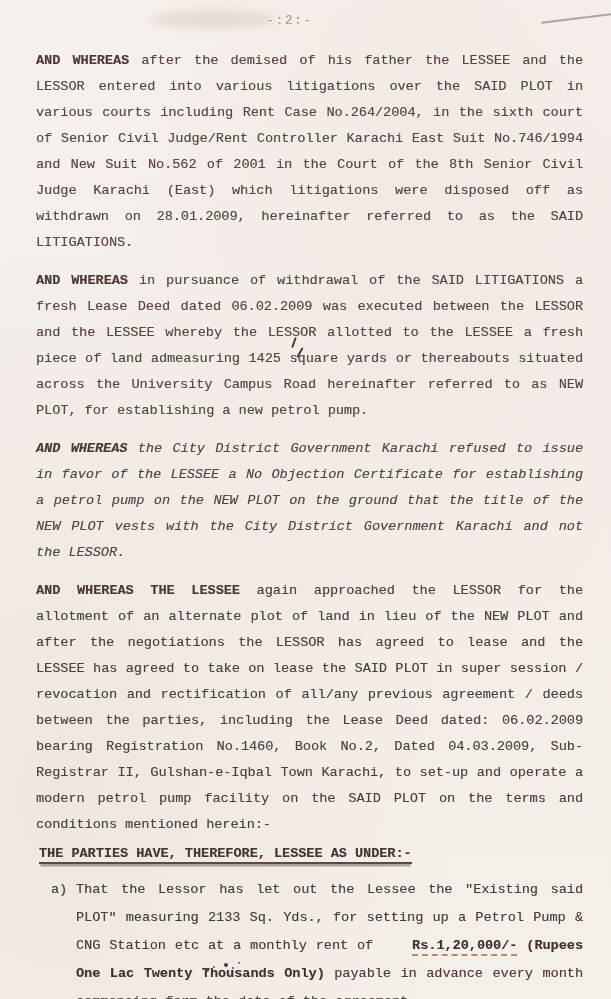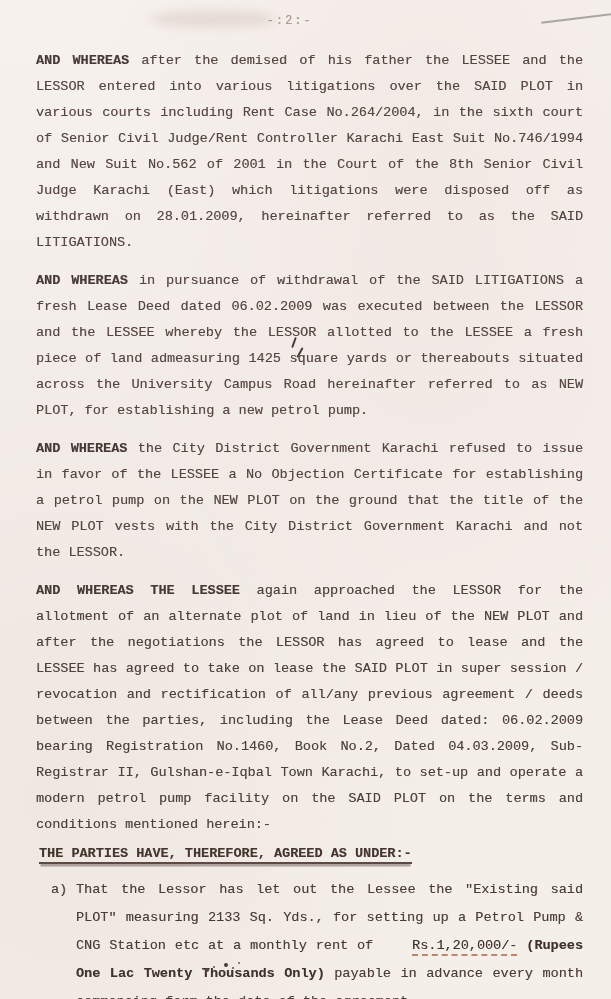--- a/index.html
+++ b/index.html
@@ -34,21 +34,21 @@
     height: 22px;
     margin-right: 40px;
   }
   p.para {
     margin: 12px 0 4px 0;
     text-align: justify;
     line-height: 26px;
   }
   .para .lead { font-weight: 700; color: #473a36; }
   .p2 { margin-left: 6px;  line-height: 26px; }
-  .p3 { margin-left: 11px; line-height: 25px; }
+  .p3 { margin-left: 11px; line-height: 25px; font-style: italic; }
   .p4 { margin-left: 21px; line-height: 23px; margin-bottom: 9px; color: #4e403c; }
   .heading {
     margin: 0 0 10px 3px;
     font-size: 13.5px;
     font-weight: 700;
     line-height: 24px;
     color: #44362f;
   }
   .heading .underline {
     border-bottom: 2px solid #5a4a42;
@@ -58,21 +58,21 @@
   .clause {
     display: flex;
     margin: 0 0 7px 15px;
     line-height: 28px;
     color: #4a3b37;
   }
   .clause-b { line-height: 26px; }
   .clause .marker { flex: none; width: 25px; }
   .clause .ctext { flex: 1; text-align: justify; }
   .rent-amount {
-    font-weight: 400;
+    font-weight: 700;
     color: #3f322e;
     border-bottom: 2px dashed #bd8470;
     padding-bottom: 1px;
     margin-left: 30px;
   }
   .rent-words { font-weight: 700; color: #3f322e; }
   
   .artifact-line {
     position: absolute;
     top: 17px;
@@ -138,21 +138,21 @@
   <div class="page-number">-:2:-</div>
 
   <p class="para p1"><span class="lead">AND WHEREAS</span><span> after the demised of his father the LESSEE and the LESSOR entered into various litigations over the SAID PLOT in various courts including Rent Case No.264/2004, in the sixth court of Senior Civil Judge/Rent Controller Karachi East Suit No.746/1994 and New Suit No.562 of 2001 in the Court of the 8th Senior Civil Judge Karachi (East) which litigations were disposed off as withdrawn on 28.01.2009, hereinafter referred to as the SAID LITIGATIONS.</span></p>
 
   <p class="para p2"><span class="lead">AND WHEREAS</span><span> in pursuance of withdrawal of the SAID LITIGATIONS a fresh Lease Deed dated 06.02.2009 was executed between the LESSOR and the LESSEE whereby the LESSOR allotted to the LESSEE a fresh piece of land admeasuring 1425 square yards or thereabouts situated across the University Campus Road hereinafter referred to as NEW PLOT, for establishing a new petrol pump.</span></p>
 
   <p class="para p3"><span class="lead">AND WHEREAS</span><span> the City District Government Karachi refused to issue in favor of the LESSEE a No Objection Certificate for establishing a petrol pump on the NEW PLOT on the ground that the title of the NEW PLOT vests with the City District Government Karachi and not the LESSOR.</span></p>
 
   <p class="para p4"><span class="lead">AND WHEREAS THE LESSEE</span><span> again approached the LESSOR for the allotment of an alternate plot of land in lieu of the NEW PLOT and after the negotiations the LESSOR has agreed to lease and the LESSEE has agreed to take on lease the SAID PLOT in super session / revocation and rectification of all/any previous agreement / deeds between the parties, including the Lease Deed dated: 06.02.2009 bearing Registration No.1460, Book No.2, Dated 04.03.2009, Sub-Registrar II, Gulshan-e-Iqbal Town Karachi, to set-up and operate a modern petrol pump facility on the SAID PLOT on the terms and conditions mentioned herein:-</span></p>
 
-  <div class="heading"><span class="underline">THE PARTIES HAVE, THEREFORE, AGREED AS UNDER:-</span></div>
+  <div class="heading"><span class="underline">THE PARTIES HAVE, THEREFORE, LESSEE AS UNDER:-</span></div>
 
   <div class="clause clause-a">
     <span class="marker">a)</span>
     <span class="ctext"><span>That the Lessor has let out the Lessee the "Existing said PLOT" measuring 2133 Sq. Yds., for setting up a Petrol Pump &amp; CNG Station etc at a monthly rent of </span><span class="rent-amount">Rs.1,20,000/-</span><span class="rent-words"> (Rupees One Lac Twenty Thousands Only)</span><span> payable in advance every month commencing form the date of the agreement.</span></span>
   </div>
 
   <div class="clause clause-b">
     <span class="marker">b)</span>
     <span class="ctext">That the Lessor shall execute proper registered rectification / amended lease Deed in favor of the Lessee for 30 years In case of breach of terms and conditions the agreement / deed is terminated.</span>
   </div>

